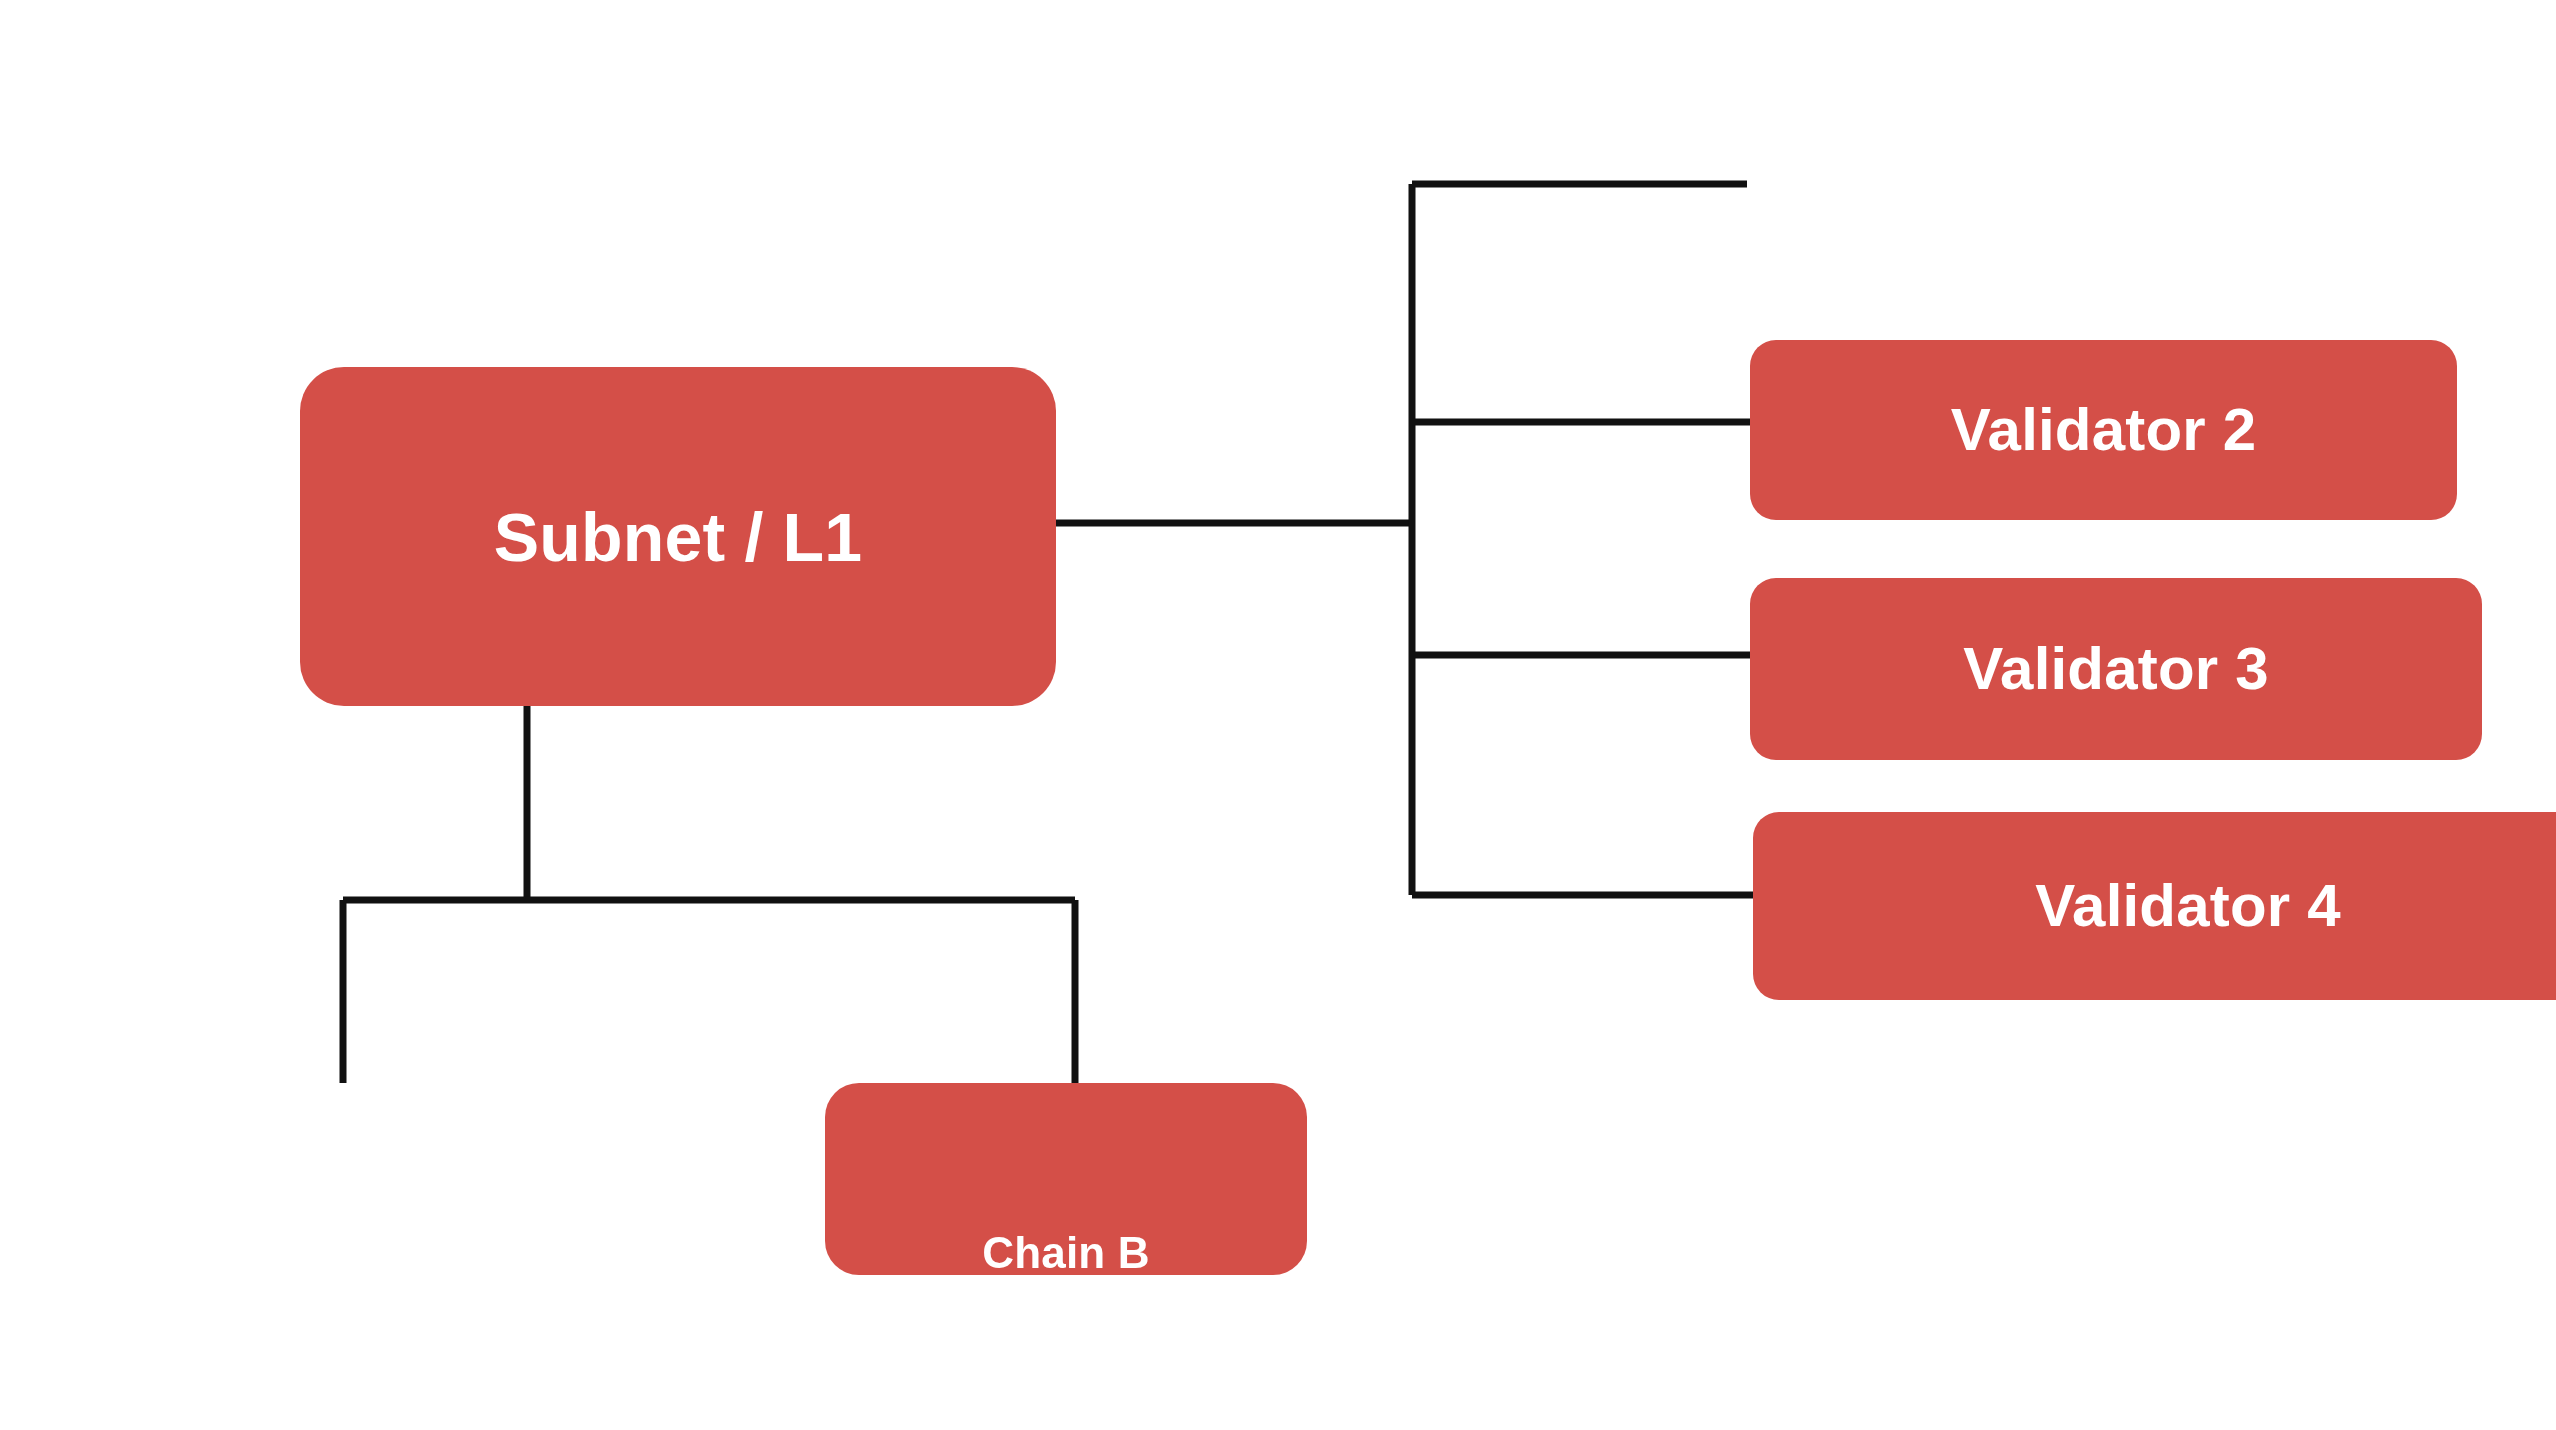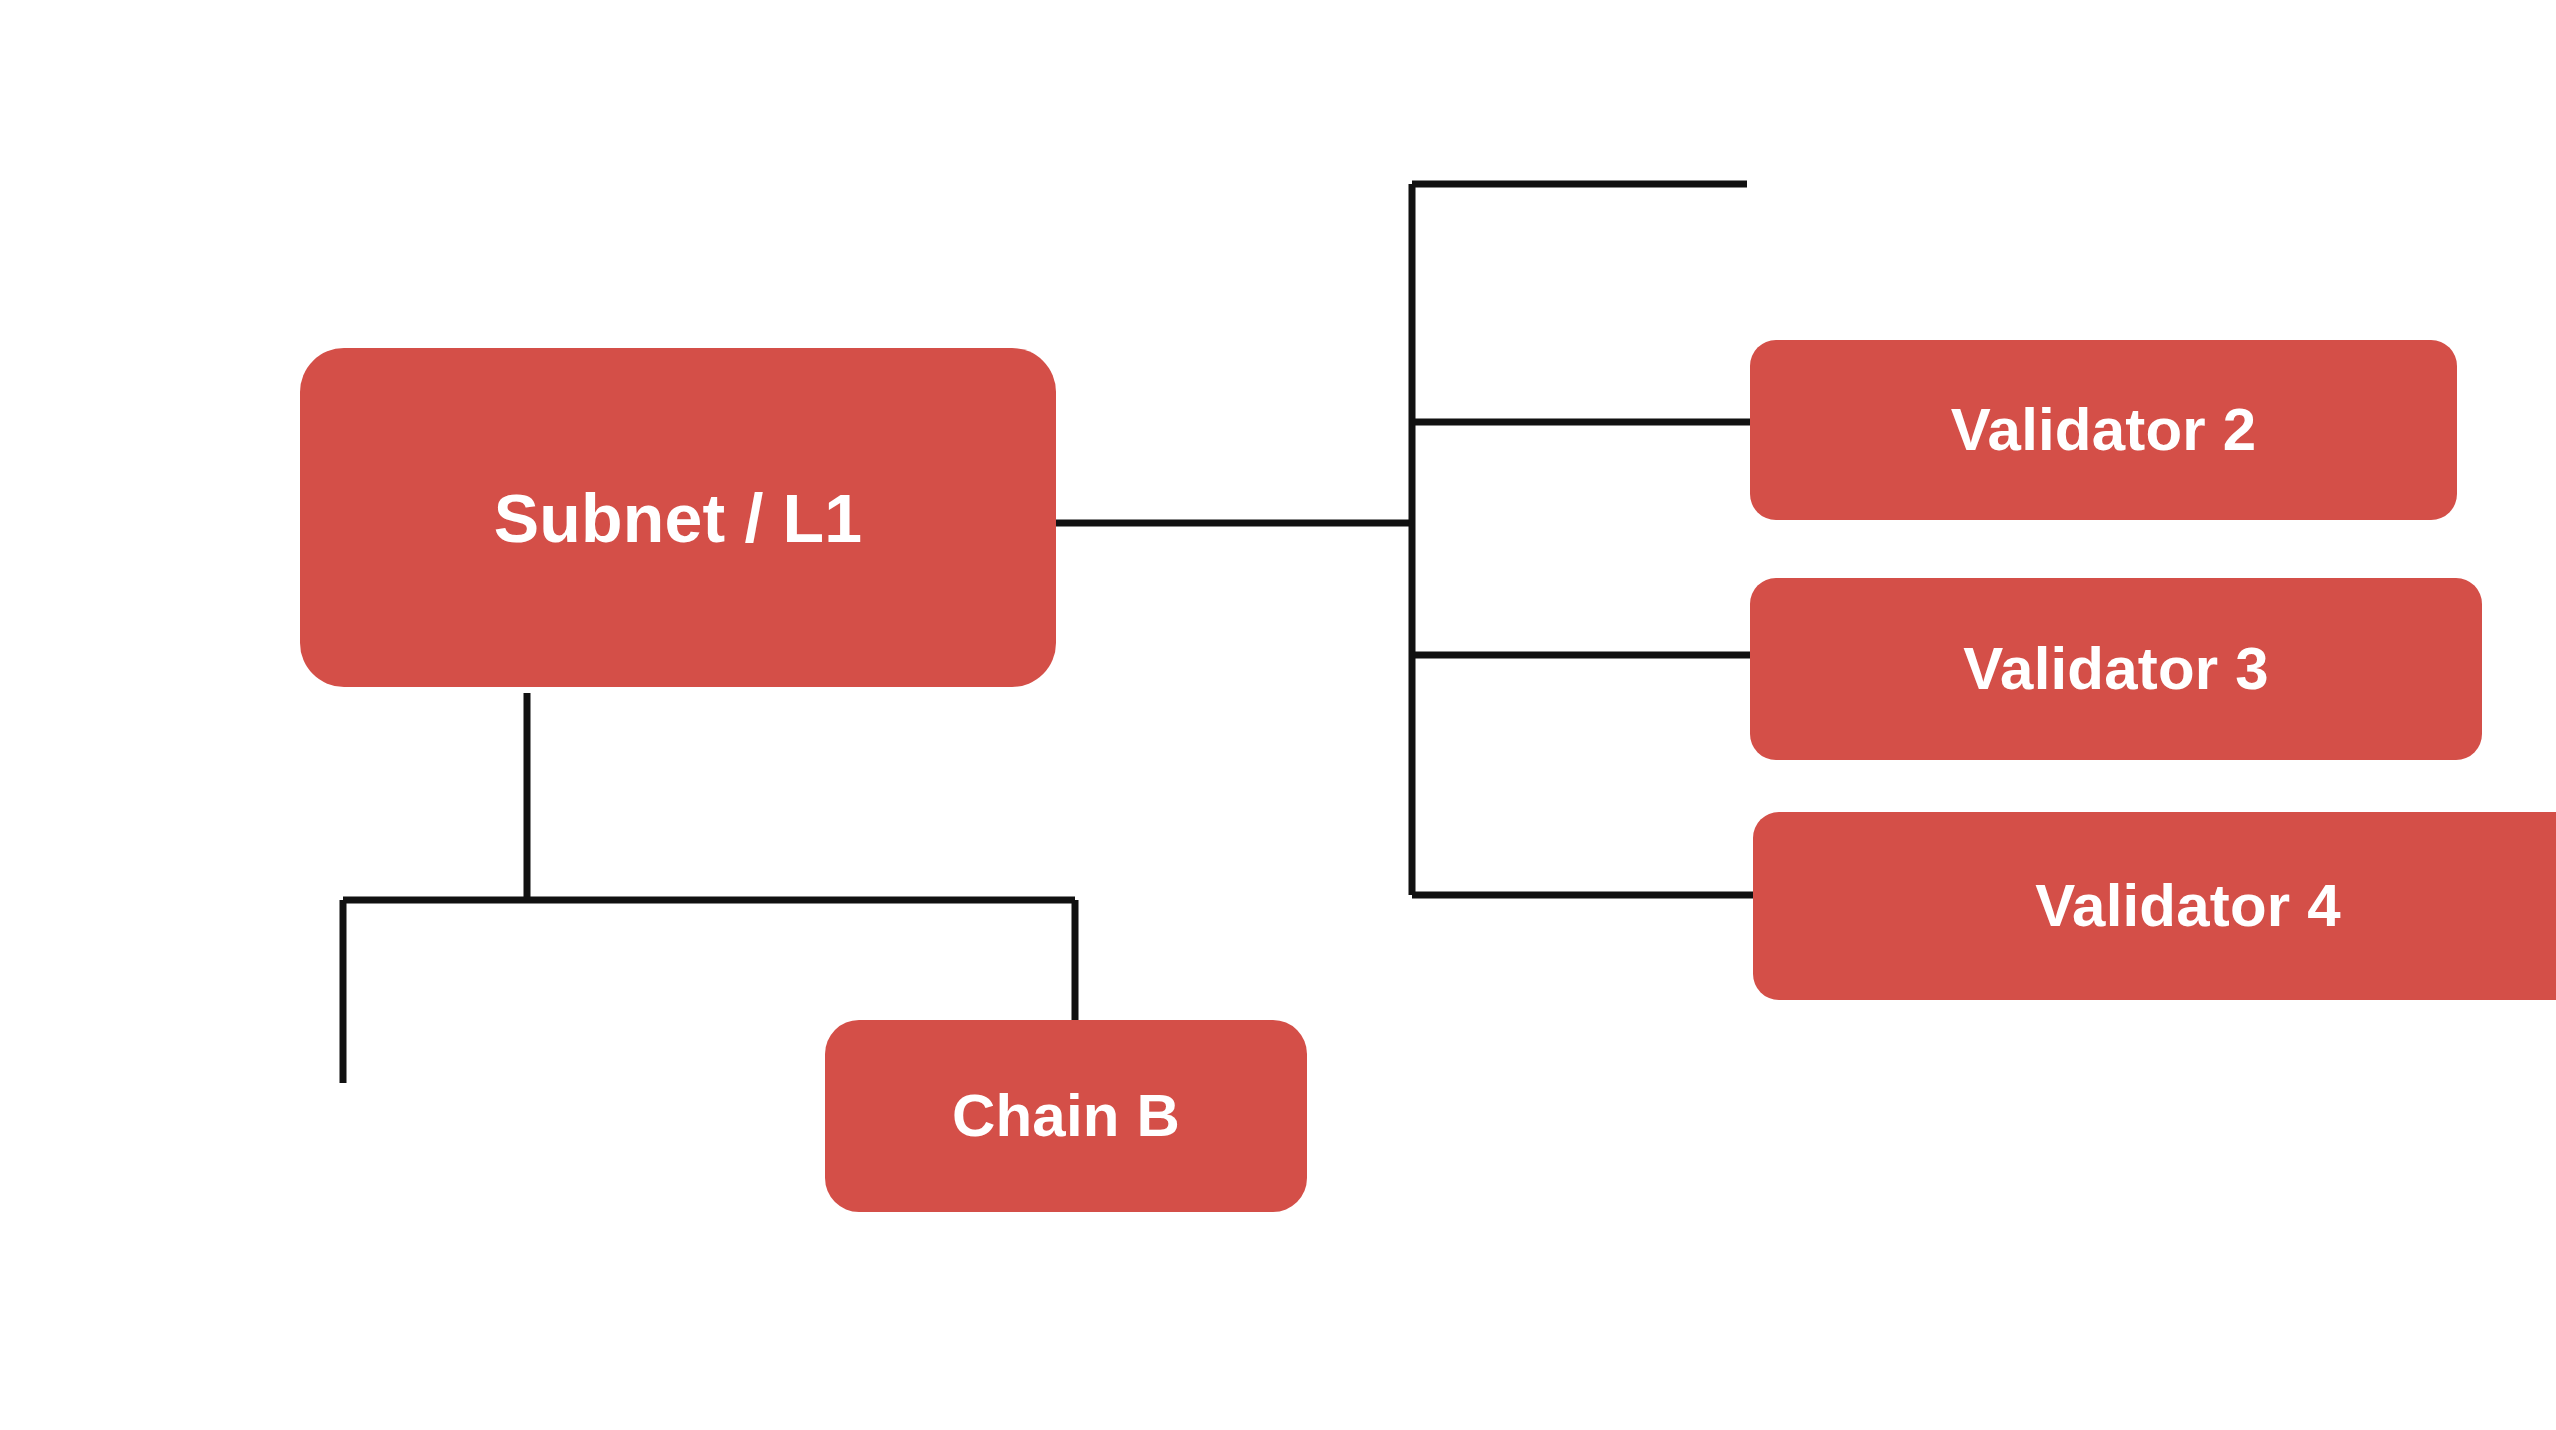--- a/index.html
+++ b/index.html
@@ -39,21 +39,21 @@
     letter-spacing: 0.2px;
     white-space: nowrap;
   }
   .node-label {
     display: block;
     line-height: 1;
   }
 
   
   #node-subnet {
-    left: 300px;  top: 348px;  width: 756px;  height: 339px;
+    left: 300px;  top: 367px;  width: 756px;  height: 339px;
     border-radius: 44px;
     font-size: 68px;
   }
   #node-validator-1 {
     left: 1747px; top: 103px;  width: 735px; height: 167px;
     border-radius: 26px;
     font-size: 60px;
     justify-content: center;
   }
   #node-validator-2 {
@@ -70,23 +70,24 @@
     left: 1753px; top: 812px;  width: 870px; height: 188px;
     border-radius: 26px;
     font-size: 60px;
   }
   #node-chain-a {
     left: 85px;   top: 1083px; width: 515px; height: 207px;
     border-radius: 34px;
     font-size: 62px;
   }
   #node-chain-b {
-    left: 825px;  top: 1020px; width: 482px; height: 192px;
+    left: 825px;  top: 1083px; width: 482px; height: 192px;
     border-radius: 34px;
-    font-size: 60px;
+    font-size: 44px;
+    align-items: flex-end;
   }
 </style>
 </head>
 <body>
 
 <div id="canvas">
 
   <svg id="wires" viewBox="0 0 2556 1430" width="2556" height="1430" xmlns="http://www.w3.org/2000/svg">
     <g stroke="#111111" stroke-width="7" fill="none" stroke-linecap="butt">
 

